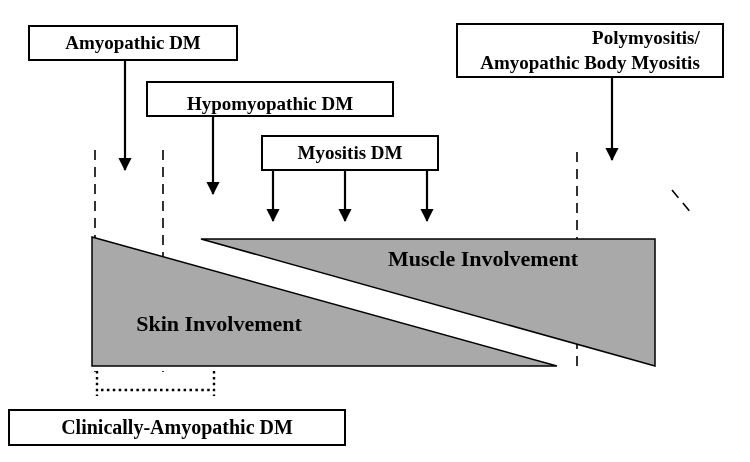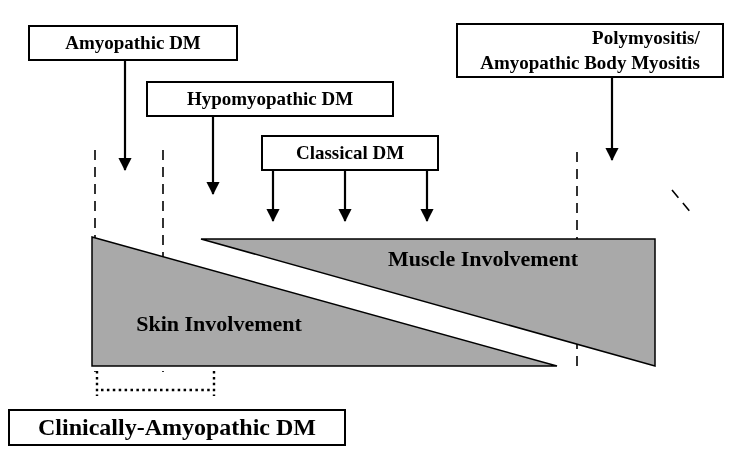--- a/index.html
+++ b/index.html
@@ -8,25 +8,25 @@
     font-family:"Liberation Serif","DejaVu Serif",serif;
     overflow:hidden;color:#000;
   }
   .canvas svg{position:absolute;left:0;top:0;}
   .label-box{
     position:absolute;background:#ffffff;border:2px solid #000;
     display:flex;align-items:center;justify-content:center;text-align:center;
     font-weight:bold;font-size:19px;box-sizing:border-box;z-index:2;margin-top:11px;
   }
   #box-amyopathic{left:28px;top:14px;width:210px;height:36px;}
-  #box-hypomyopathic{left:146px;top:70px;width:248px;height:36px;}
+  #box-hypomyopathic{left:146px;top:70px;width:248px;height:36px;align-items:flex-end;}
   #box-classical{left:261px;top:124px;width:178px;height:36px;}
   #box-polymyositis{left:456px;top:12px;width:268px;height:55px;text-align:right;}
   #box-polymyositis .two-line{line-height:1.3;}
-  #box-clinically{left:8px;top:398px;width:338px;height:37px;font-size:24px;}
+  #box-clinically{left:8px;top:398px;width:338px;height:37px;font-size:20px;}
   .dashline{stroke:#000;stroke-width:1.6;stroke-dasharray:10 7;fill:none;}
   .arrow{stroke:#000;stroke-width:2.2;fill:none;marker-end:url(#arrowhead);}
   .tri{stroke:#000;stroke-width:1.5;}
   .tri-label{font-family:"Liberation Serif","DejaVu Serif",serif;font-weight:bold;font-size:22px;fill:#000;}
   .dots{stroke:#000;stroke-width:2.4;stroke-dasharray:2.5 3.4;fill:none;}
 </style>
 </head>
 <body>
 
 <div class="canvas">
@@ -63,21 +63,21 @@
 
   <div class="label-box" id="box-amyopathic">
     <span>Amyopathic DM</span>
   </div>
 
   <div class="label-box" id="box-hypomyopathic">
     <span>Hypomyopathic DM</span>
   </div>
 
   <div class="label-box" id="box-classical">
-    <span>Classical DM</span>
+    <span>Myositis DM</span>
   </div>
 
   <div class="label-box" id="box-polymyositis">
     <span class="two-line">
       <span>Polymyositis/</span><br>
       <span>Amyopathic Body Myositis</span>
     </span>
   </div>
 
   <div class="label-box" id="box-clinically">

